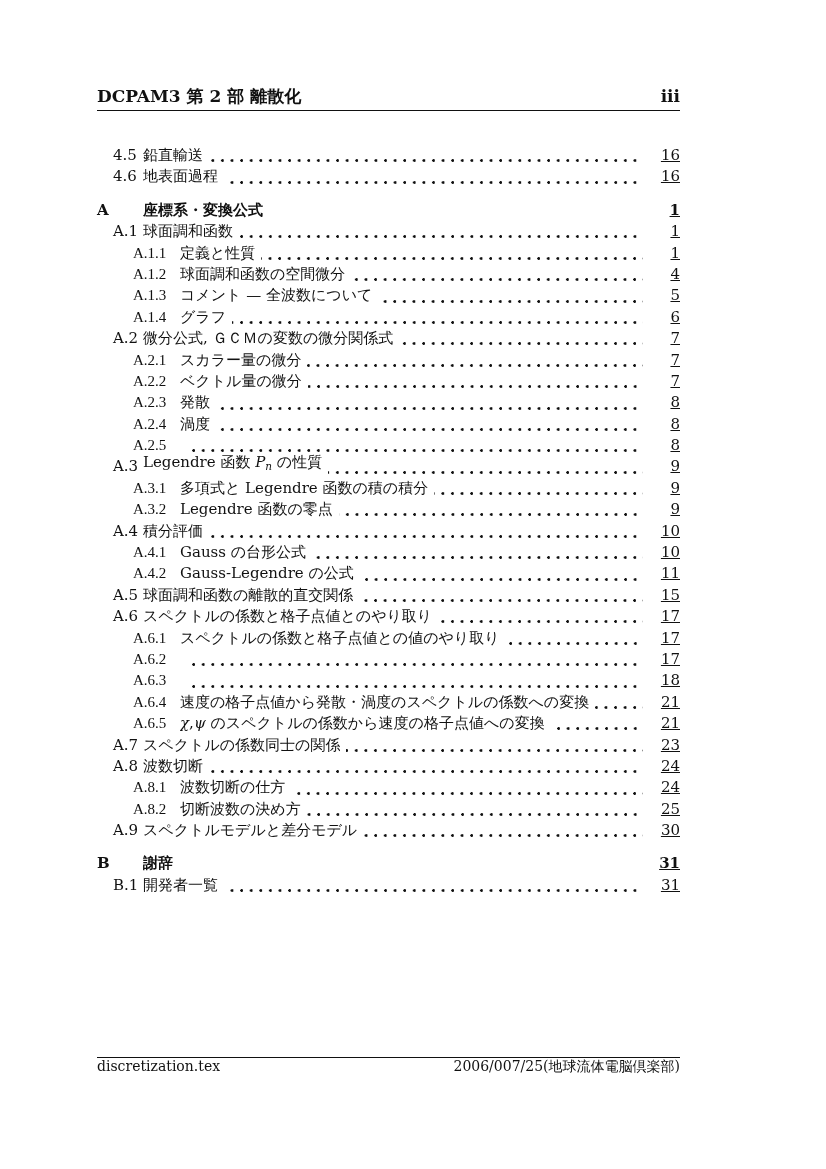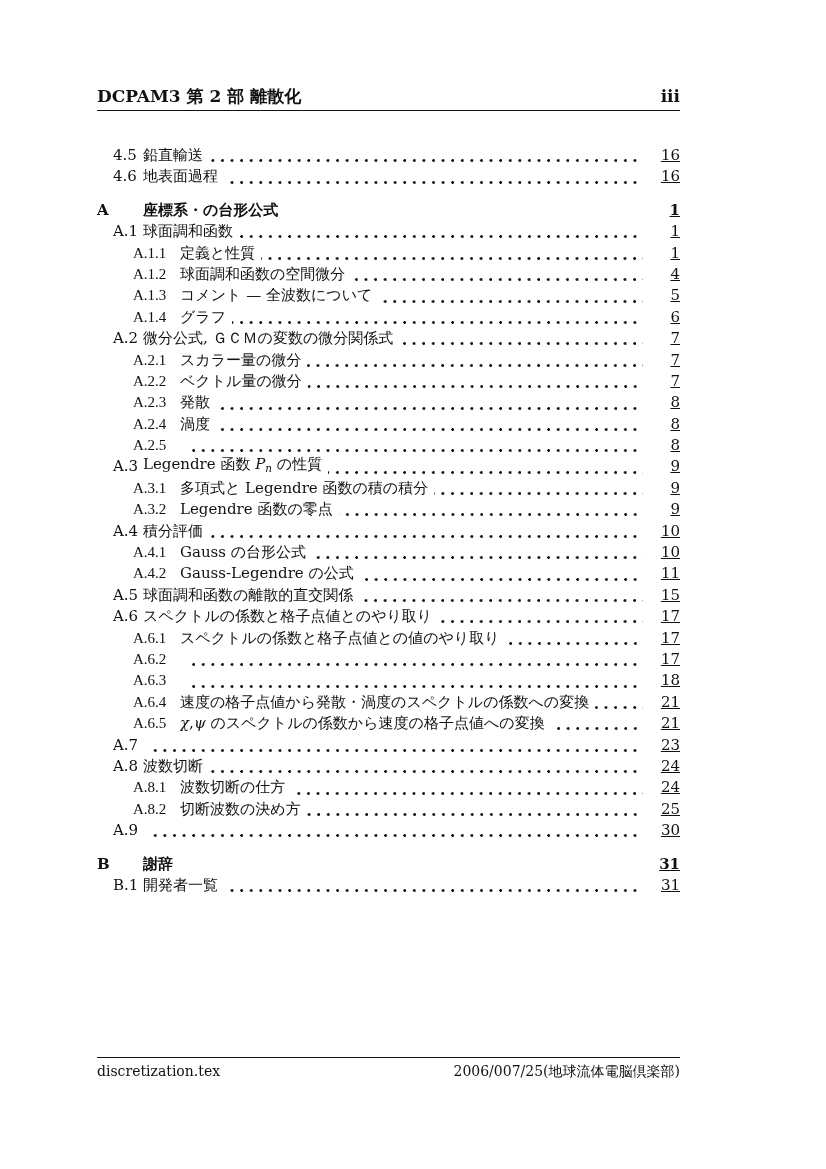--- a/index.html
+++ b/index.html
@@ -18,21 +18,21 @@
     font-weight:bold;font-size:17px;line-height:20px;
     border-bottom:1.5px solid #111;
     padding-bottom:4px;
   }
   
   .toc{
     position:absolute;left:97px;top:145px;width:583px;
     font-size:15px;
   }
   .row{
-    display:flex;align-items:center;
+    display:flex;align-items:flex-end;
     line-height:21.4px;height:21.4px;
     white-space:nowrap;
   }
   .row .num{flex:0 0 auto;}
   .row .lbl{flex:0 1 auto;overflow:hidden;}
   .row .leader{
     flex:1 1 auto;align-self:stretch;
     margin:0 9px 0 6px;min-width:14px;
     background-image:radial-gradient(circle at 1.6px 1.6px,#111 1.15px,rgba(0,0,0,0) 1.7px);
     background-size:9.6px 3.2px;
@@ -48,21 +48,20 @@
   .row.subsection .num{width:30px;}
   .row.subsubsection{padding-left:36px;}
   .row.subsubsection .num{width:47px;font-family:Liberation Serif, serif;}
   
   .it{font-style:italic;}
   .sb{font-size:10.5px;vertical-align:-3px;}
   
   .foot{
     position:absolute;left:97px;top:1057px;width:583px;
     border-top:1.2px solid #111;
-    padding-top:5px;
     display:flex;justify-content:space-between;align-items:baseline;
     font-size:14px;line-height:17px;
   }
 </style>
 </head>
 <body>
 
 <div class="page">
 
   <div class="runhead">
@@ -78,21 +77,21 @@
         <span class="pg">16</span>
       </div>
       <div class="row subsection">
         <span class="num">4.6</span>
         <span class="lbl"><span>地表面過程</span></span>
         <span class="leader"></span>
         <span class="pg">16</span>
       </div>
       <div class="row section">
         <span class="num">A</span>
-        <span class="lbl"><span>座標系・の台形公式</span></span>
+        <span class="lbl"><span>座標系・変換公式</span></span>
         <span class="leader"></span>
         <span class="pg">1</span>
       </div>
       <div class="row subsection">
         <span class="num">A.1</span>
         <span class="lbl"><span>球面調和函数</span></span>
         <span class="leader"></span>
         <span class="pg">1</span>
       </div>
       <div class="row subsubsection">
@@ -225,20 +224,21 @@
         <span class="pg">21</span>
       </div>
       <div class="row subsubsection">
         <span class="num">A.6.5</span>
         <span class="lbl"><span class="it">χ</span><span>,</span><span class="it">ψ</span><span> のスペクトルの係数から速度の格子点値への変換</span></span>
         <span class="leader"></span>
         <span class="pg">21</span>
       </div>
       <div class="row subsection">
         <span class="num">A.7</span>
+        <span class="lbl"><span>スペクトルの係数同士の関係</span></span>
         <span class="leader"></span>
         <span class="pg">23</span>
       </div>
       <div class="row subsection">
         <span class="num">A.8</span>
         <span class="lbl"><span>波数切断</span></span>
         <span class="leader"></span>
         <span class="pg">24</span>
       </div>
       <div class="row subsubsection">
@@ -248,20 +248,21 @@
         <span class="pg">24</span>
       </div>
       <div class="row subsubsection">
         <span class="num">A.8.2</span>
         <span class="lbl"><span>切断波数の決め方</span></span>
         <span class="leader"></span>
         <span class="pg">25</span>
       </div>
       <div class="row subsection">
         <span class="num">A.9</span>
+        <span class="lbl"><span>スペクトルモデルと差分モデル</span></span>
         <span class="leader"></span>
         <span class="pg">30</span>
       </div>
       <div class="row section">
         <span class="num">B</span>
         <span class="lbl"><span>謝辞</span></span>
         <span class="leader"></span>
         <span class="pg">31</span>
       </div>
       <div class="row subsection">

